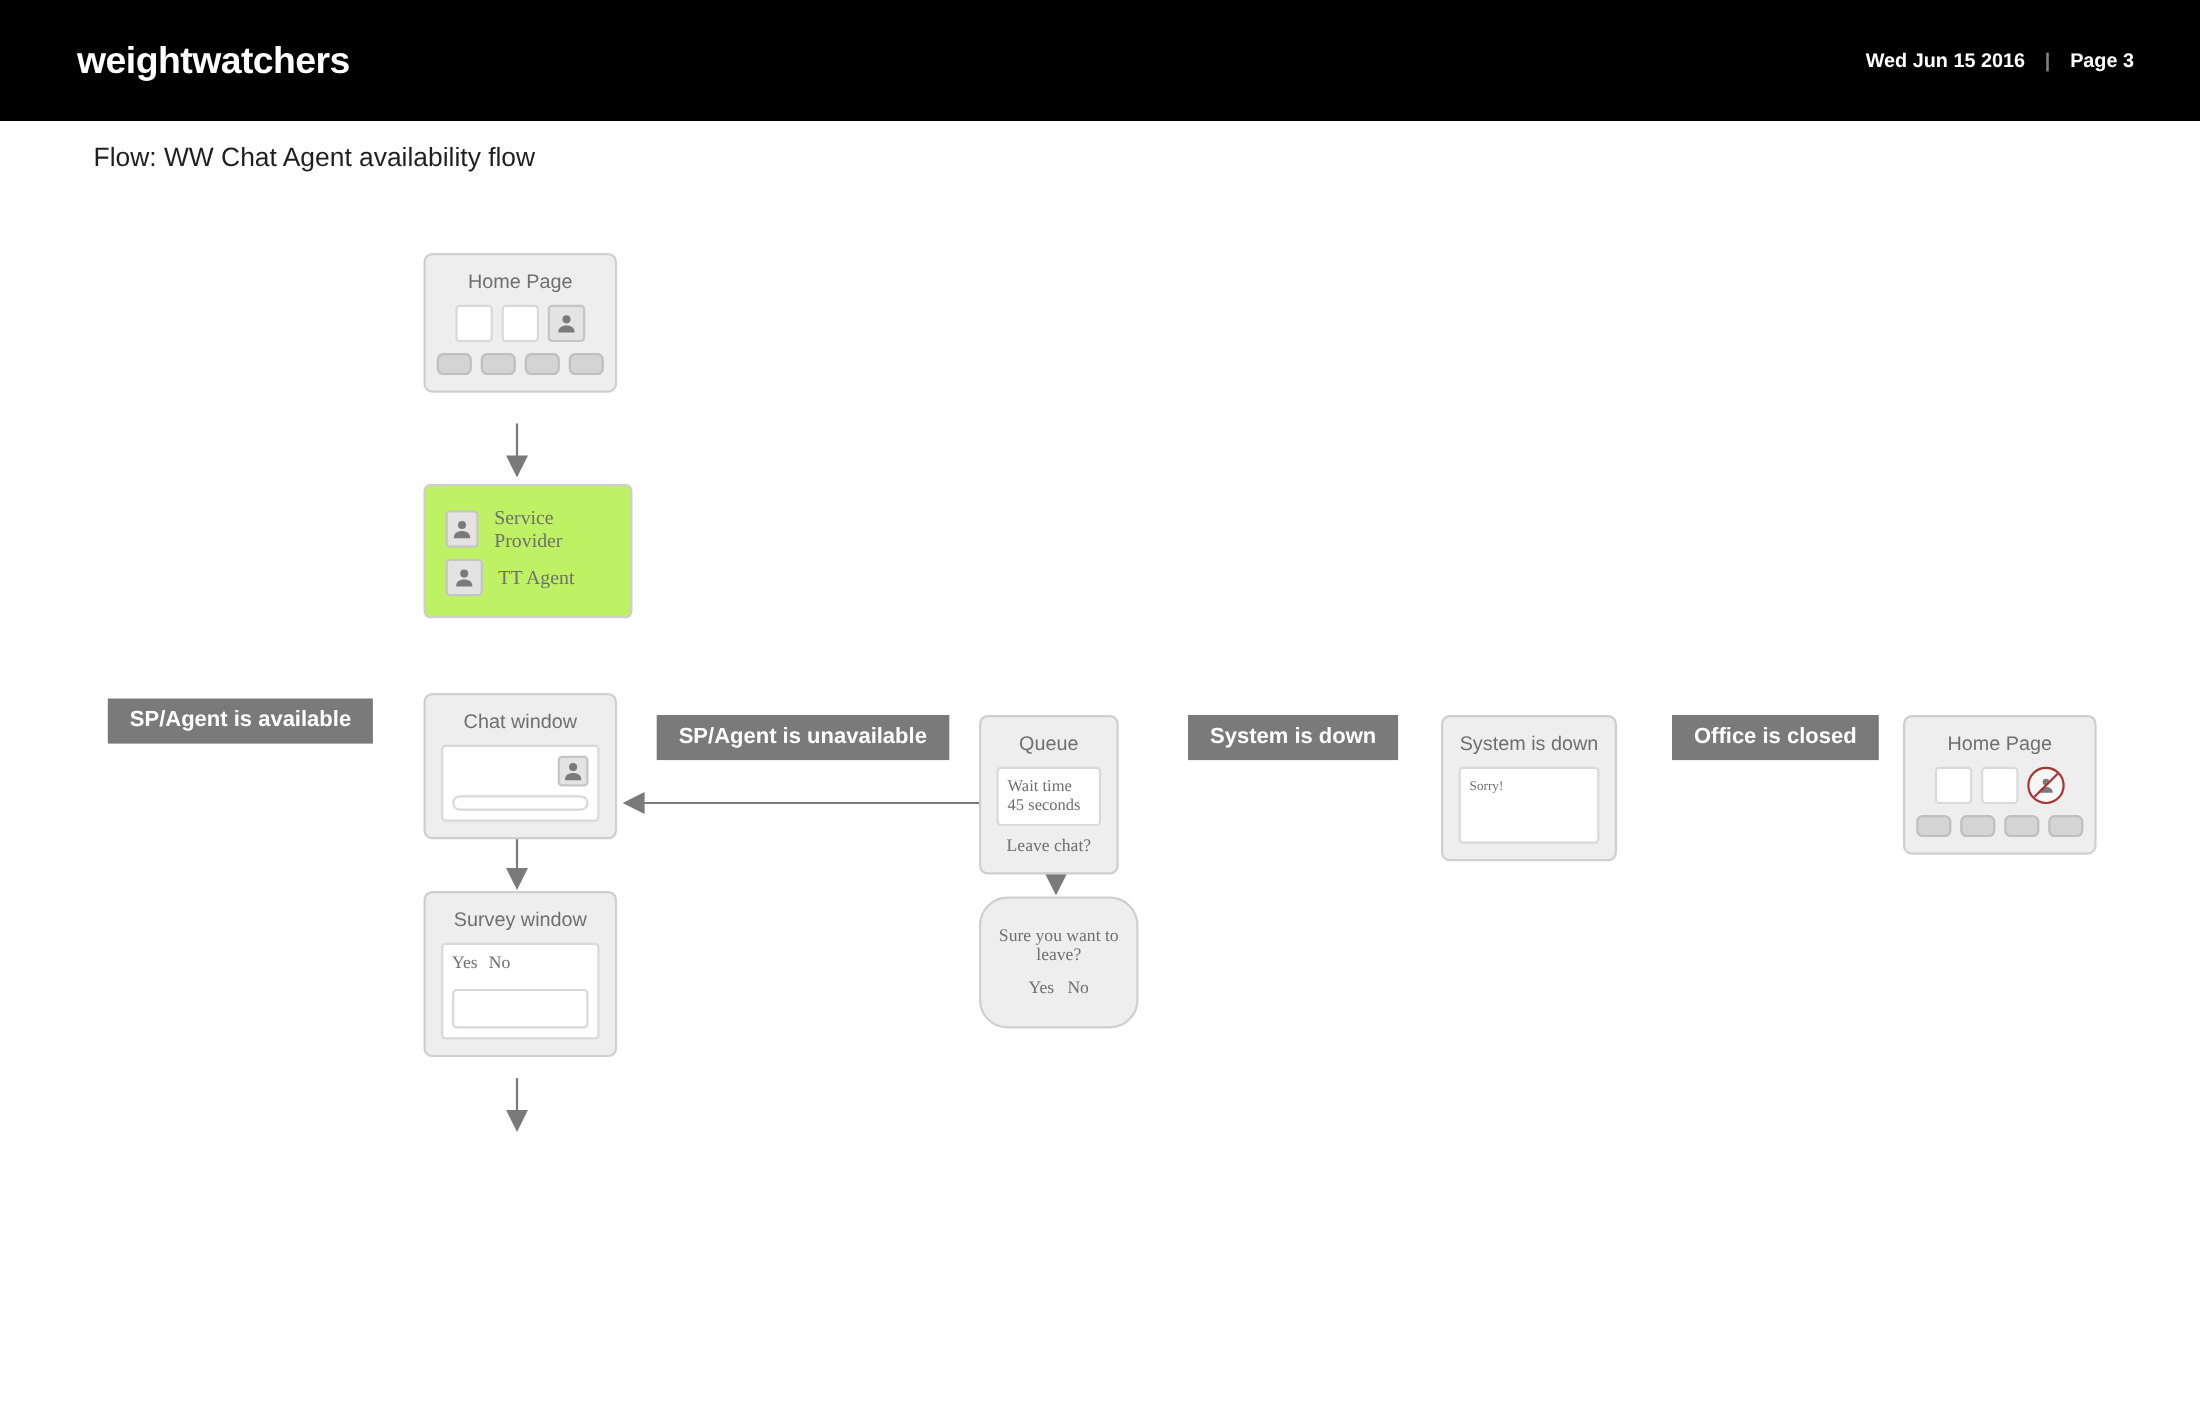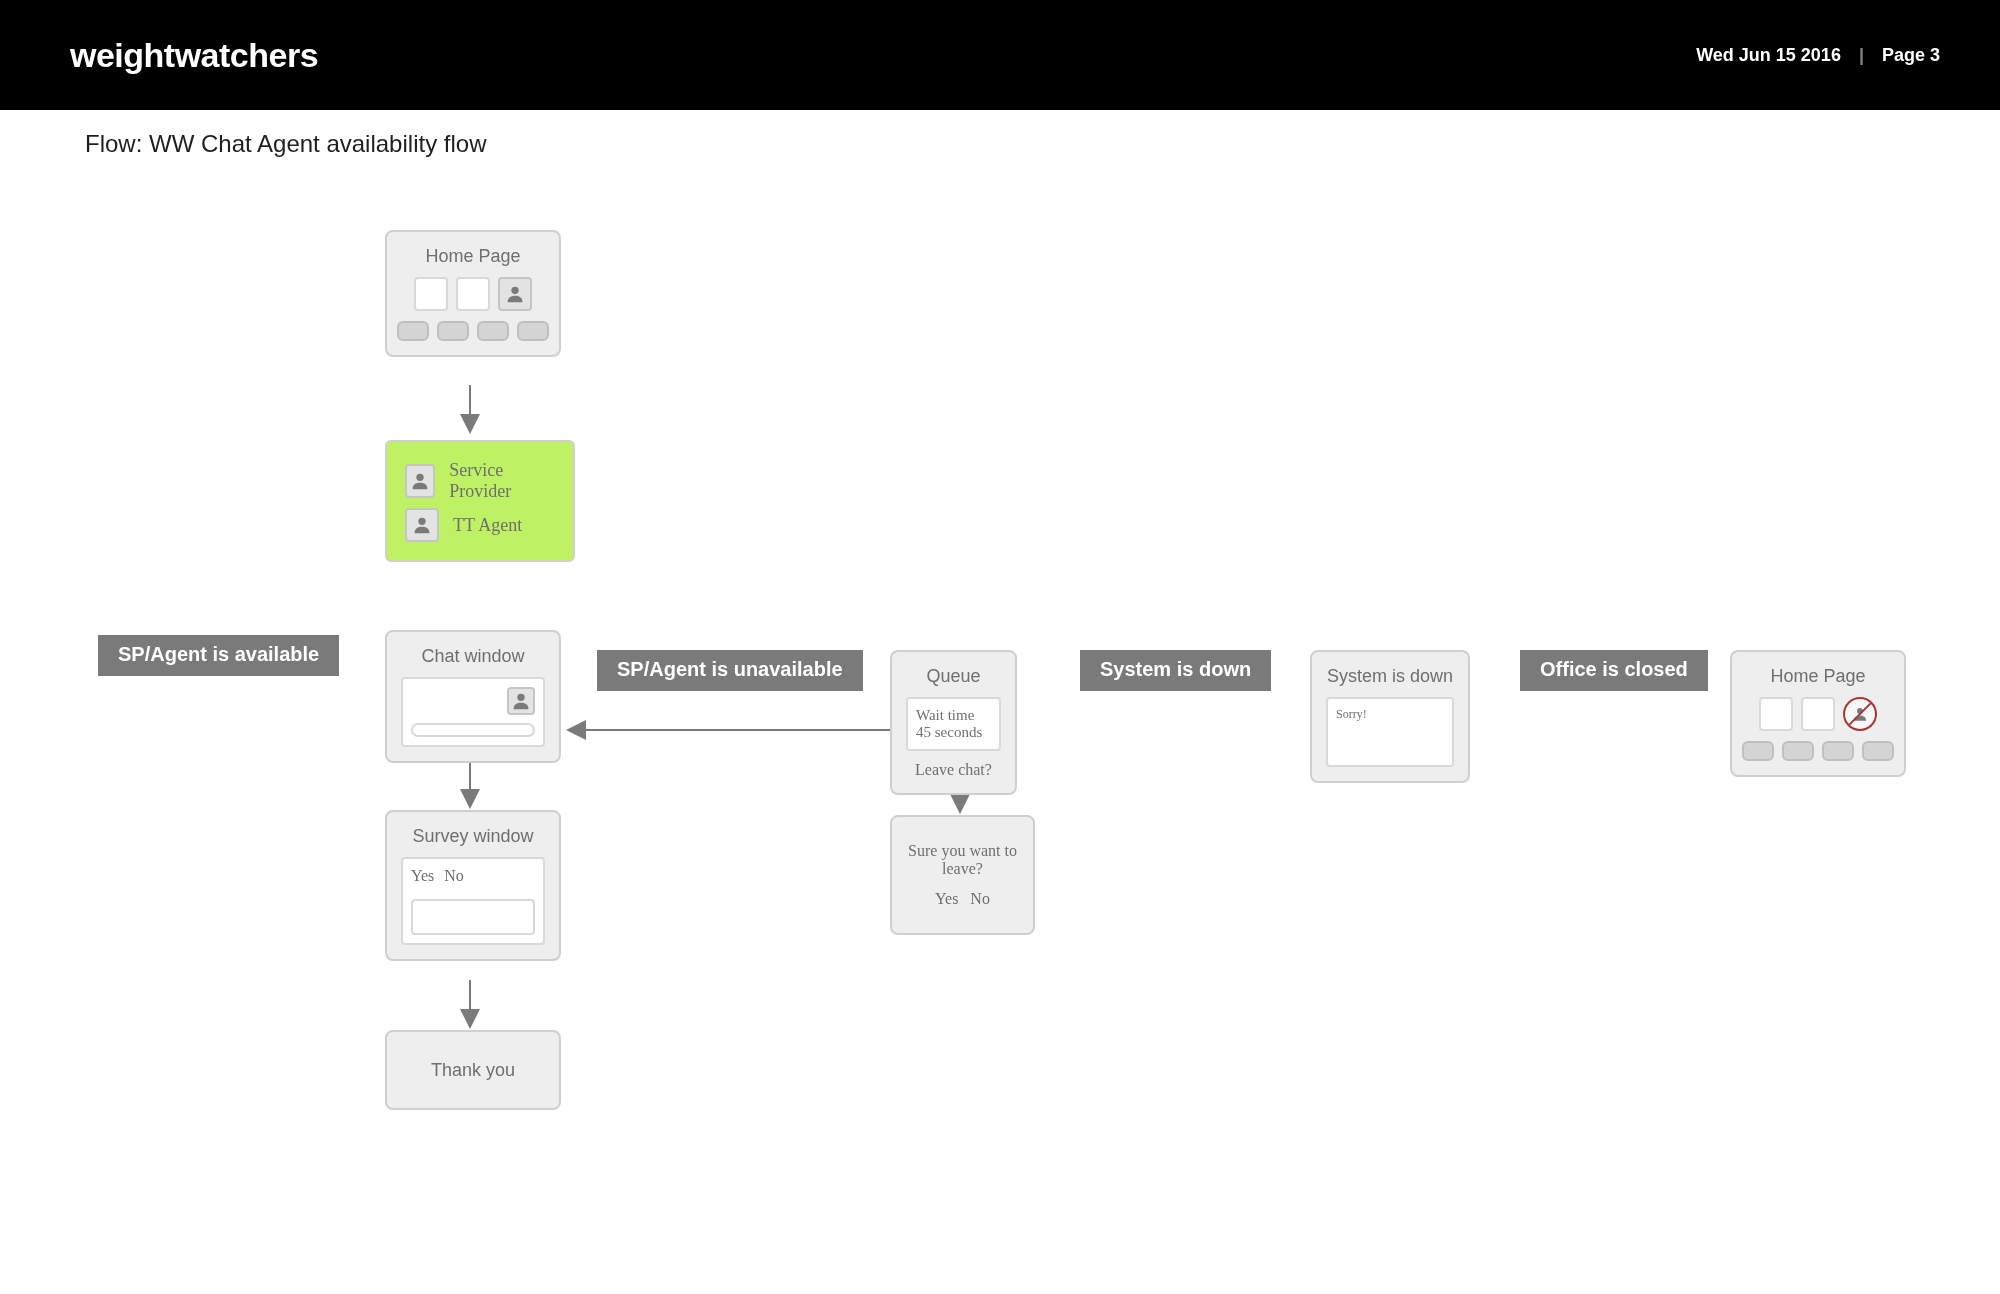--- a/index.html
+++ b/index.html
@@ -285,34 +285,31 @@
     <div class="title">Survey window</div>
     <div class="panel serif" style="width:100%;">
       <div style="display:flex; gap:10px; font-size:16px;">
         <span>Yes</span>
         <span>No</span>
       </div>
       <div class="panel" style="width:100%; height:36px; margin-top:14px;"></div>
     </div>
   </div>
 
-  <div class="wbox" style="left:385px; top:920px; width:176px; height:80px; justify-content:center;">
-    <div class="title" style="margin:0;">Thank you</div>
-  </div>
 
   <div class="wbox" style="left:890px; top:540px; width:127px;">
     <div class="title">Queue</div>
     <div class="panel serif" style="width:100%; font-size:15px; text-align:left;">
       <div>Wait time</div>
       <div>45 seconds</div>
     </div>
     <div class="serif" style="font-size:16px; margin-top:10px;">Leave chat?</div>
   </div>
 
-  <div class="wbox serif" style="left:890px; top:705px; width:145px; height:120px; justify-content:center; gap:12px; font-size:16px; text-align:center;">
+  <div class="wbox serif" style="left:890px; top:705px; width:145px; height:120px; justify-content:center; gap:12px; font-size:16px; text-align:center;border-radius:26px;">
     <div>Sure you want to leave?</div>
     <div style="display:flex; gap:12px;">
       <span>Yes</span>
       <span>No</span>
     </div>
   </div>
 
   <div class="wbox" style="left:1310px; top:540px; width:160px;">
     <div class="title">System is down</div>
     <div class="panel serif" style="width:100%; height:70px; font-size:12px;">

